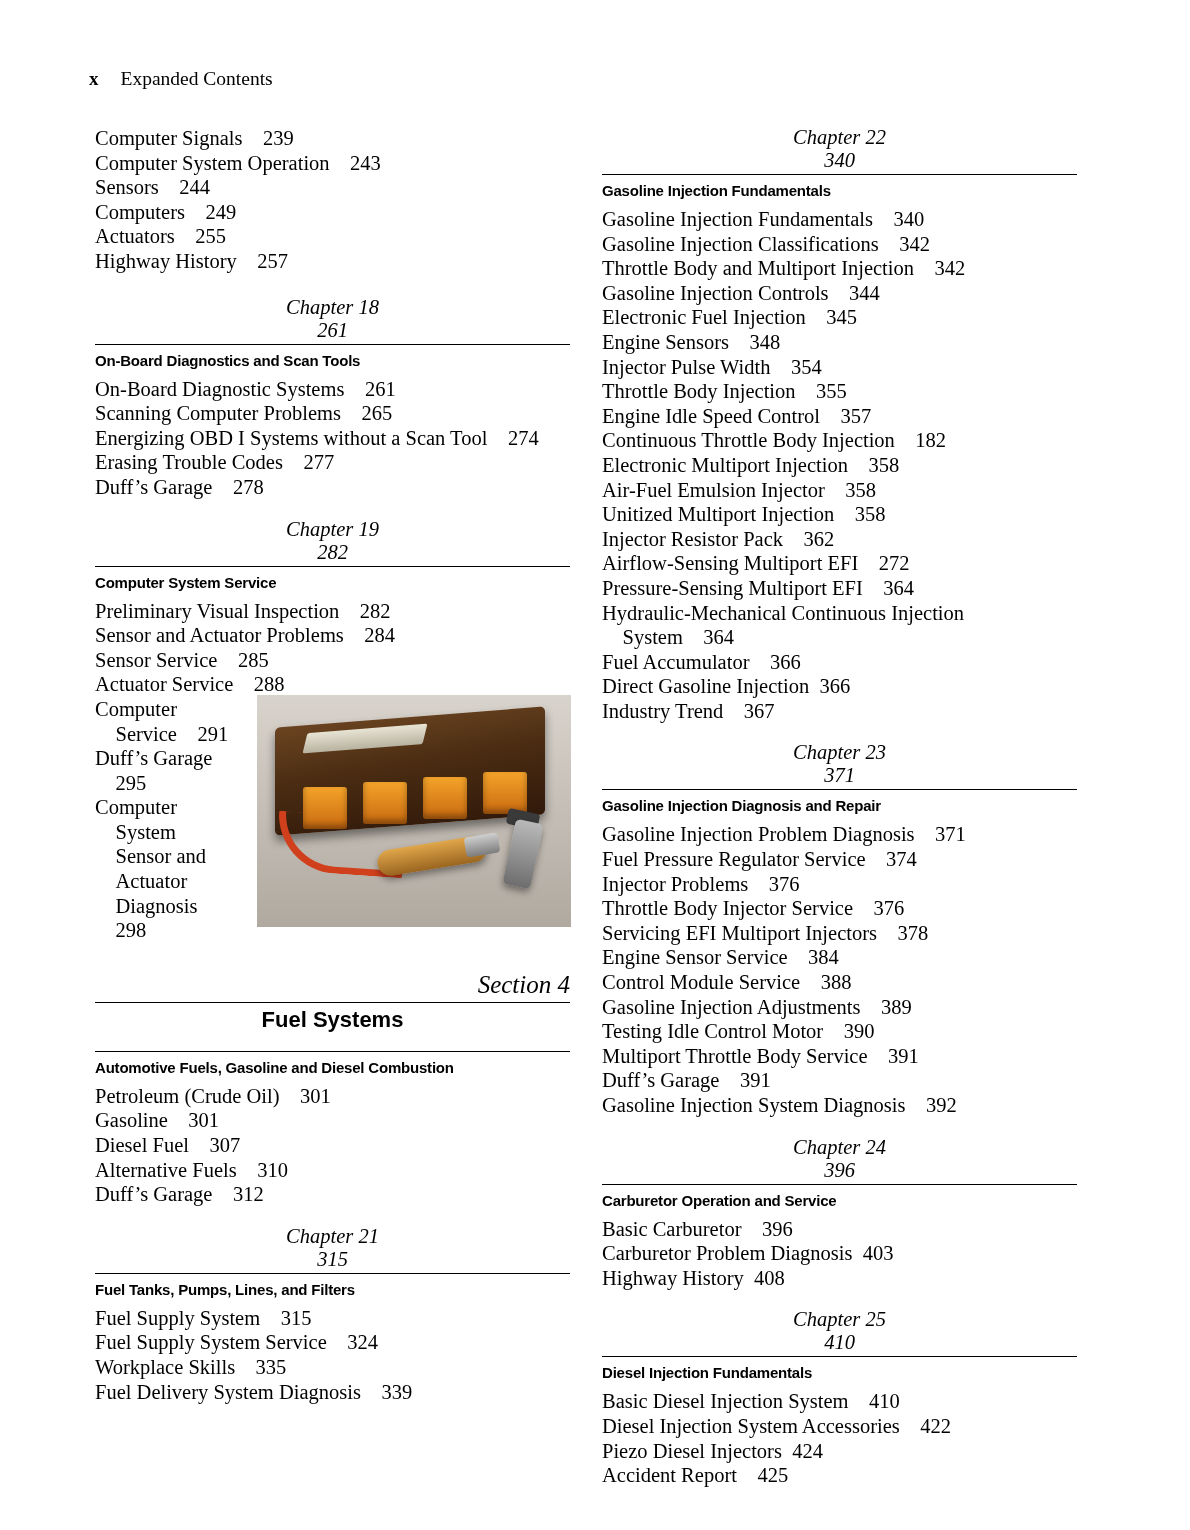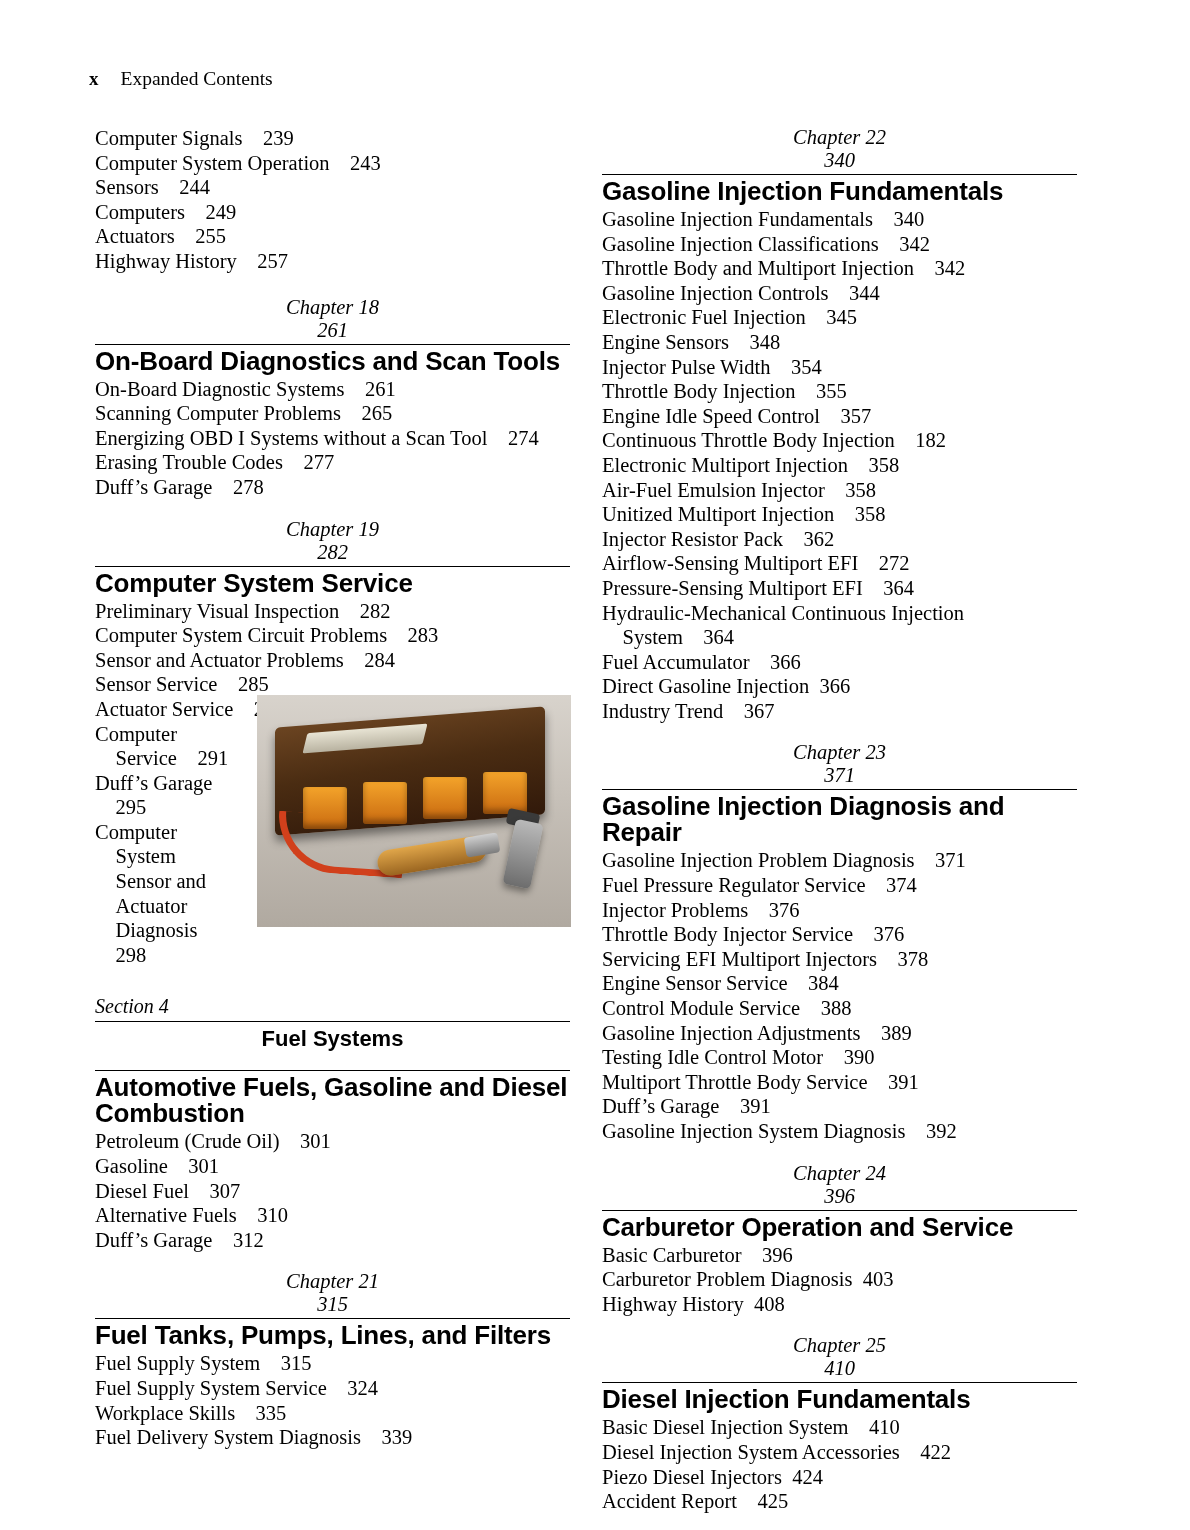--- a/index.html
+++ b/index.html
@@ -64,37 +64,37 @@
     padding-bottom: 2px;
     flex-direction: column;
   }
   .rule {
     border-bottom: 1.4px solid #000;
     margin-bottom: 3px;
   }
   .chapter-title {
     font-family: "Liberation Sans", sans-serif;
     font-weight: bold;
-    font-size: 26px;
+    font-size: 15px;
     line-height: 26px;
     margin-bottom: 3px;
     letter-spacing: -0.2px;
   }
   .first-chapter { margin-top: 22px; }
 
   .entries { margin-top: 0px; }
 
   
   .section-block {
     margin-top: 28px;
   }
   .section-label {
-    text-align: left;
+    text-align: right;
     font-style: italic;
-    font-size: 20px;
+    font-size: 25px;
     padding-bottom: 3px;
   }
   .section-title {
     text-align: center;
     font-family: "Liberation Sans", sans-serif;
     font-weight: bold;
     font-size: 22px;
     padding-top: 4px;
   }
   .section-rule-top {
@@ -218,21 +218,20 @@
 
     <div class="chapter-rule">
       <div class="chapter-line">
         <span>Chapter 19</span>
         <span>282</span>
       </div>
       <div class="rule"></div>
       <div class="chapter-title">Computer System Service</div>
       <div class="entries">
         <div class="entry">Preliminary Visual Inspection    282</div>
-        <div class="entry">Computer System Circuit Problems    283</div>
         <div class="entry">Sensor and Actuator Problems    284</div>
         <div class="entry">Sensor Service    285</div>
         <div class="entry">Actuator Service    288</div>
         <div class="entry">Computer
     Service    291</div>
         <div class="entry">Duff’s Garage
     295</div>
         <div class="entry">Computer
     System
     Sensor and

